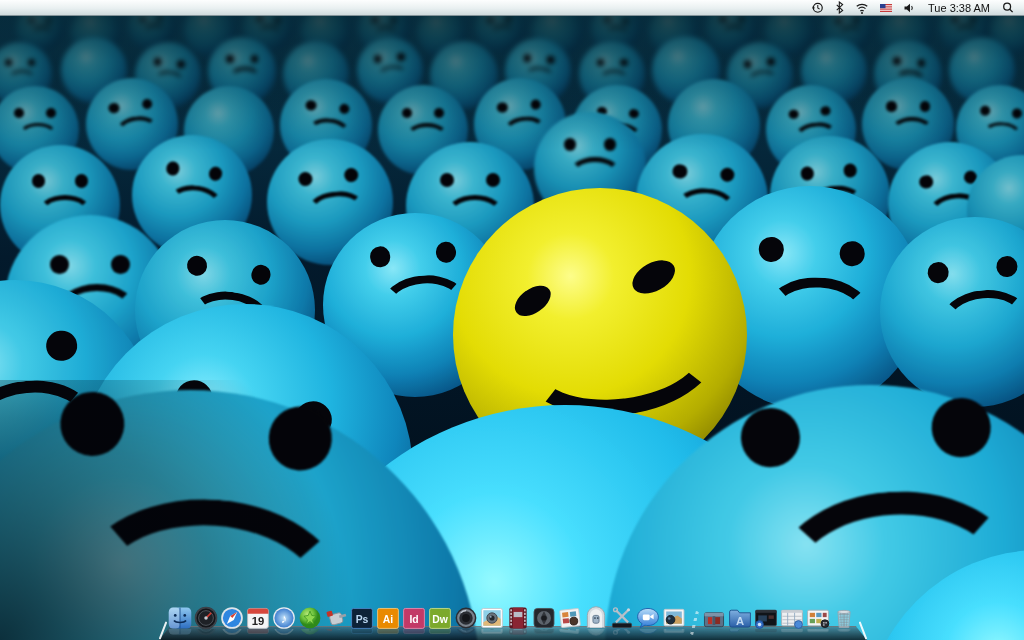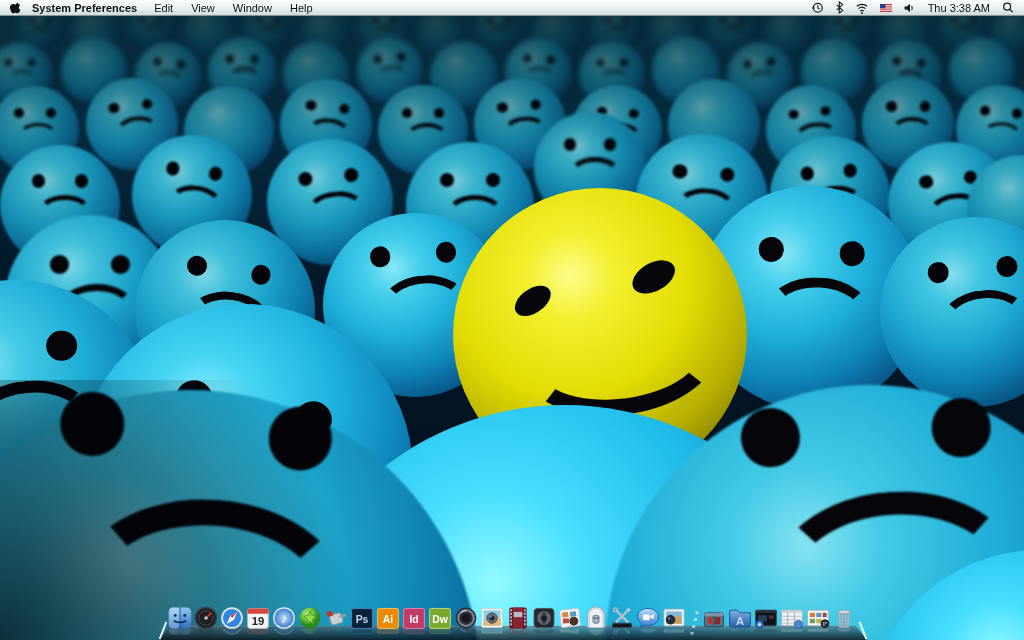--- a/index.html
+++ b/index.html
@@ -383,29 +383,20 @@
         <div class="eye" style="left:66.25px;top:-108.65px;width:58.3px;height:58.3px"></div>
         <div class="mouth frown" style="left:-103.35000000000001px;top:-18.55px;width:206.70000000000002px;height:132.5px;border-width:23.849999999999998px"></div>
       </div>
     </div>
     <div class="ball blue" style="left: 865px; top: 550px; width: 350px; height: 350px; z-index: 64; filter: blur(0.5px) brightness(1.05);"></div>
   </div>
 <div id="fog"></div>
 <div id="corner-shade"></div>
 
 <div id="menubar">
-  <div class="left">
-    <span class="apple">
-      <svg width="12" height="14" viewBox="0 0 14 16">
-          <path fill="#111" d="M9.7 1.6c.1.8-.3 1.6-.8 2.2-.5.6-1.4 1-2.1.95-.1-.75.3-1.55.8-2.05.55-.6 1.5-1.05 2.1-1.1zM12.2 10.3c-.35.8-.5 1.15-.95 1.85-.6.95-1.45 2.1-2.5 2.1-.95 0-1.2-.6-2.45-.6s-1.55.6-2.45.6c-1.05 0-1.85-1.05-2.45-2-1.7-2.6-1.9-5.65-.85-7.25.75-1.15 1.95-1.8 3.05-1.8 1.15 0 1.85.6 2.8.6.9 0 1.45-.6 2.8-.6.98 0 2.02.55 2.77 1.5-2.45 1.35-2.05 4.85.23 5.6z"></path>
-        </svg>
-    </span>
-    <span class="appname">System Preferences</span>
-    <span id="menus"><span class="menu-item">Edit</span><span class="menu-item">View</span><span class="menu-item">Window</span><span class="menu-item">Help</span></span>
-  </div>
   <div class="right">
     <span id="status-icons" style="display: flex;">
         <span class="status-icon">
           <svg width="13" height="13" viewBox="0 0 14 14">
             <circle cx="7.3" cy="7.3" r="4.8" fill="none" stroke="#1a1a1a" stroke-width="1.3"></circle>
             <path d="M7.3 4.4v3l2 1.4" fill="none" stroke="#1a1a1a" stroke-width="1.1"></path>
             <path d="M2.2 5.2L1.3 8.2l3-.4z" fill="#1a1a1a"></path>
           </svg>
         </span>
         <span class="status-icon">
@@ -432,21 +423,21 @@
             <rect x="1" y="2" width="5.5" height="4.2" fill="#2a3f8f"></rect>
           </svg>
         </span>
         <span class="status-icon">
           <svg width="12" height="12" viewBox="0 0 12 12">
             <path d="M1.5 4.4h2.3L7 1.8v8.4L3.8 7.6H1.5z" fill="#1a1a1a"></path>
             <path d="M8.6 4a3.4 3.4 0 010 4" fill="none" stroke="#1a1a1a" stroke-width="1.1"></path>
           </svg>
         </span>
       </span>
-    <span class="clock">Thu 3:38 AM</span>
+    <span class="clock">Tue 3:38 AM</span>
     <span class="spotlight">
       <svg width="12" height="13" viewBox="0 0 14 14">
           <circle cx="6" cy="6" r="4" fill="none" stroke="#1a1a1a" stroke-width="1.5"></circle>
           <path d="M9 9l3.4 3.4" stroke="#1a1a1a" stroke-width="1.6"></path>
         </svg>
     </span>
   </div>
 </div>
 
 <div id="dock">

